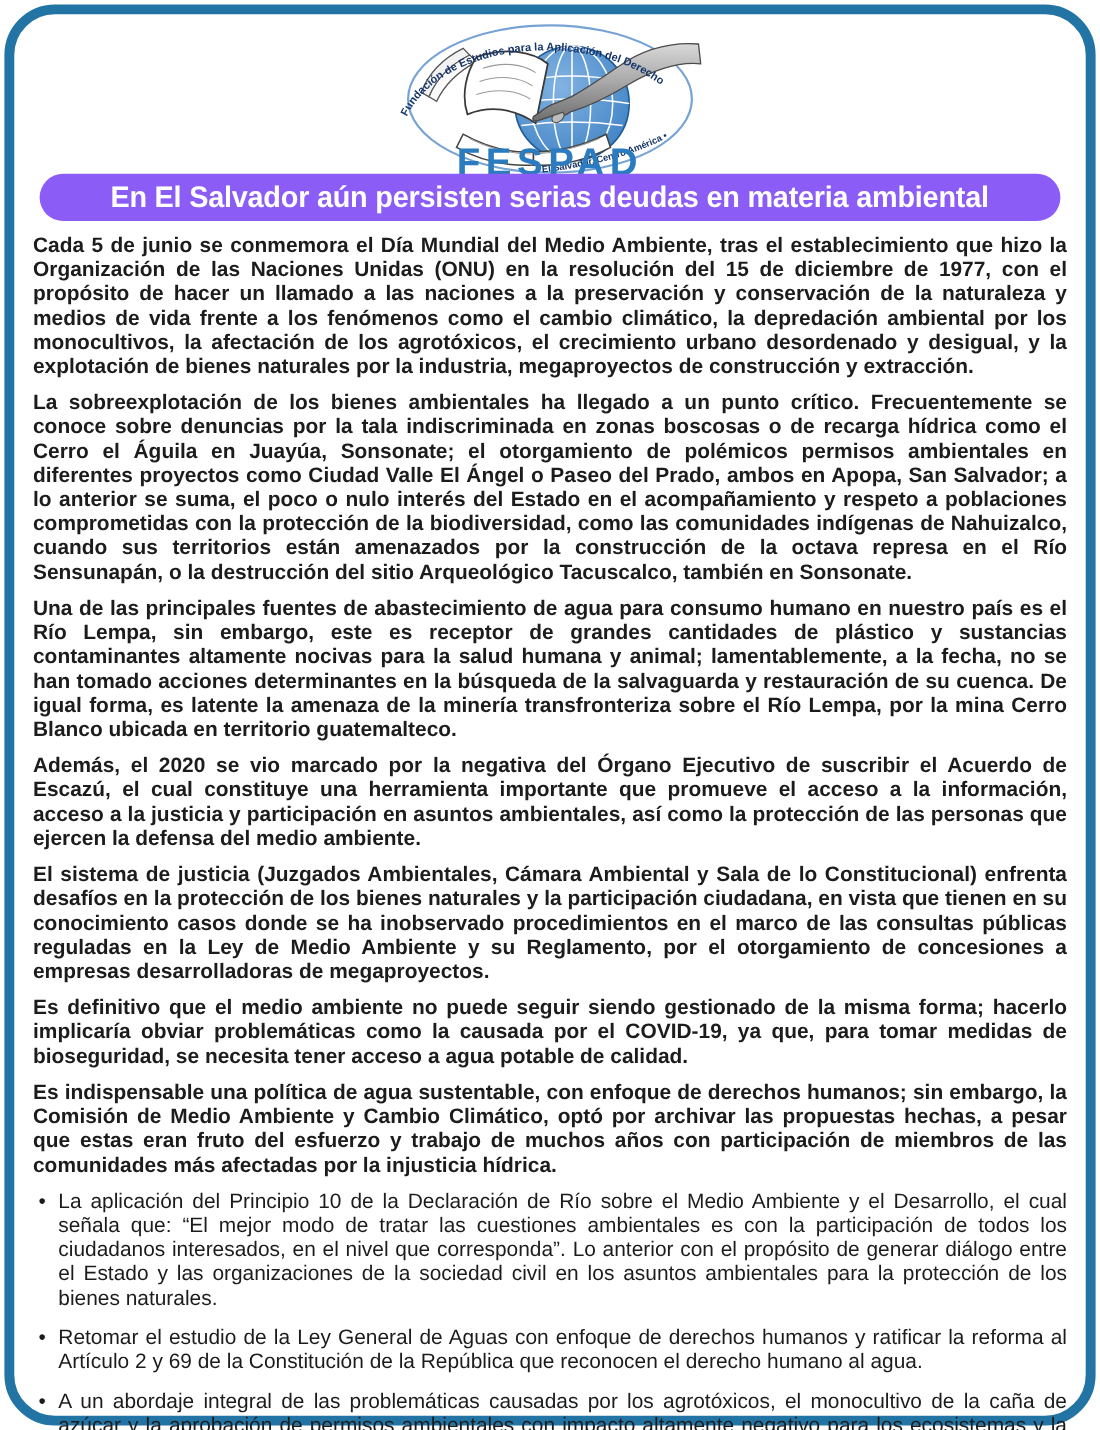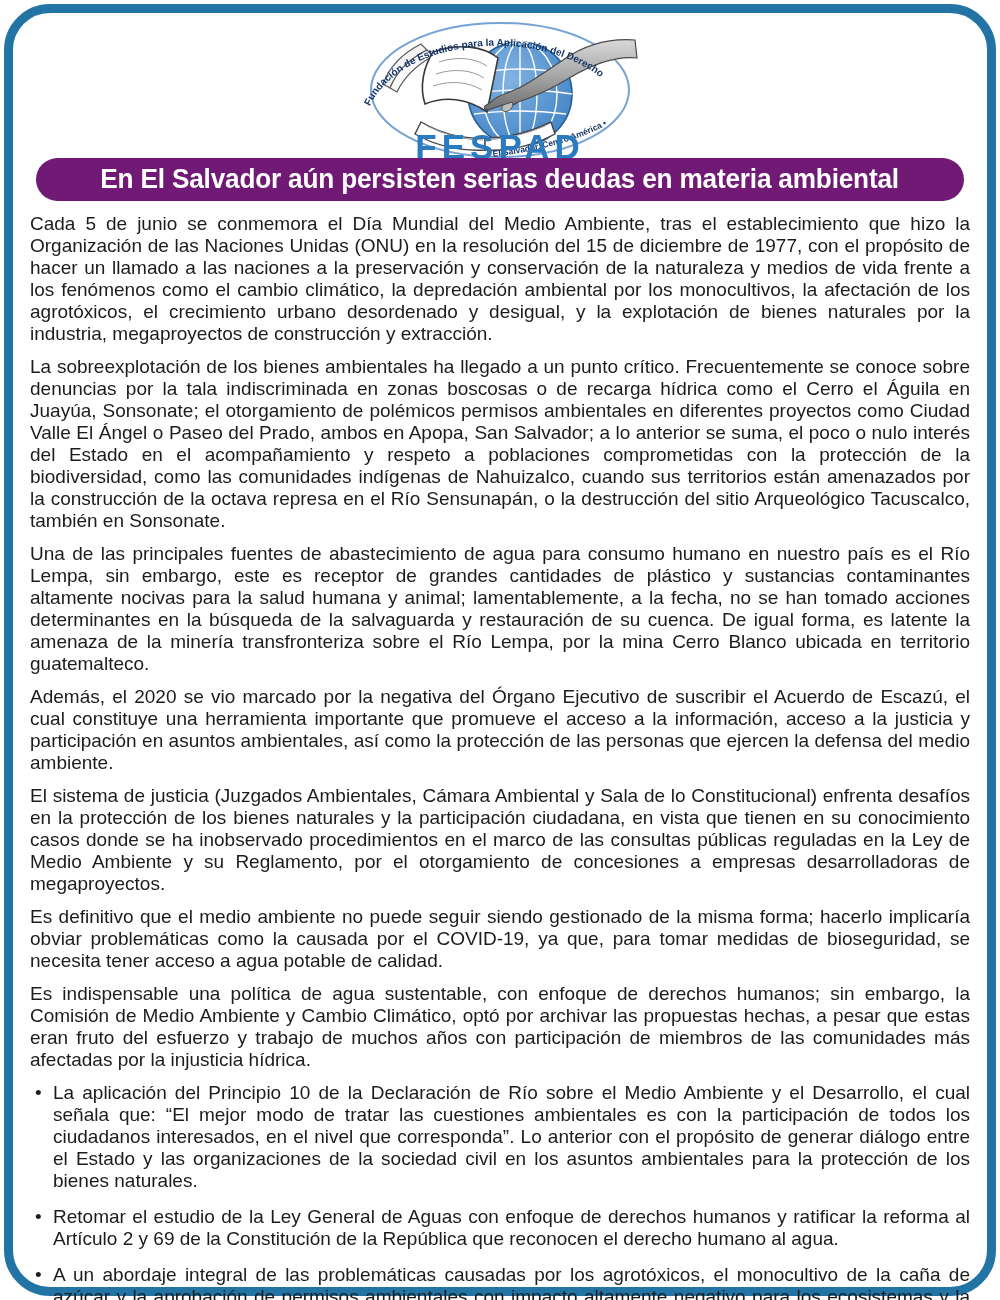--- a/index.html
+++ b/index.html
@@ -19,41 +19,41 @@
   }
   .logo-wrap {
     position: absolute;
     top: 10px; left: 0; right: 0;
     display: flex; justify-content: center;
   }
   .title-banner {
     position: absolute;
     top: 158px; left: 36px; right: 36px;
     height: 43px;
-    background: #701a75;
+    background: #8b5cf6;
     border-radius: 22px;
     display: flex; align-items: center; justify-content: center; text-align: right;
   }
   .title-banner .title-text {
     color: #ffffff;
     font-weight: bold;
     font-size: 27px;
     white-space: nowrap;
     transform: scaleX(0.97);
     letter-spacing: -0.2px;
   }
   .content {
     position: absolute;
     top: 213px; left: 30px; right: 30px;
     font-size: 19px;
     line-height: 22px;
     text-align: justify;
     color: #1c1c1c;
   }
-  .content p { margin: 0 0 11px 0; }
+  .content p { margin: 0 0 11px 0; font-weight: bold; }
   ul.recommendations {
     list-style: none;
     margin: 3px 0 0 0;
     padding: 0;
   }
   ul.recommendations li {
     position: relative;
     padding-left: 23px;
     margin-bottom: 14px;
     text-align: justify;

